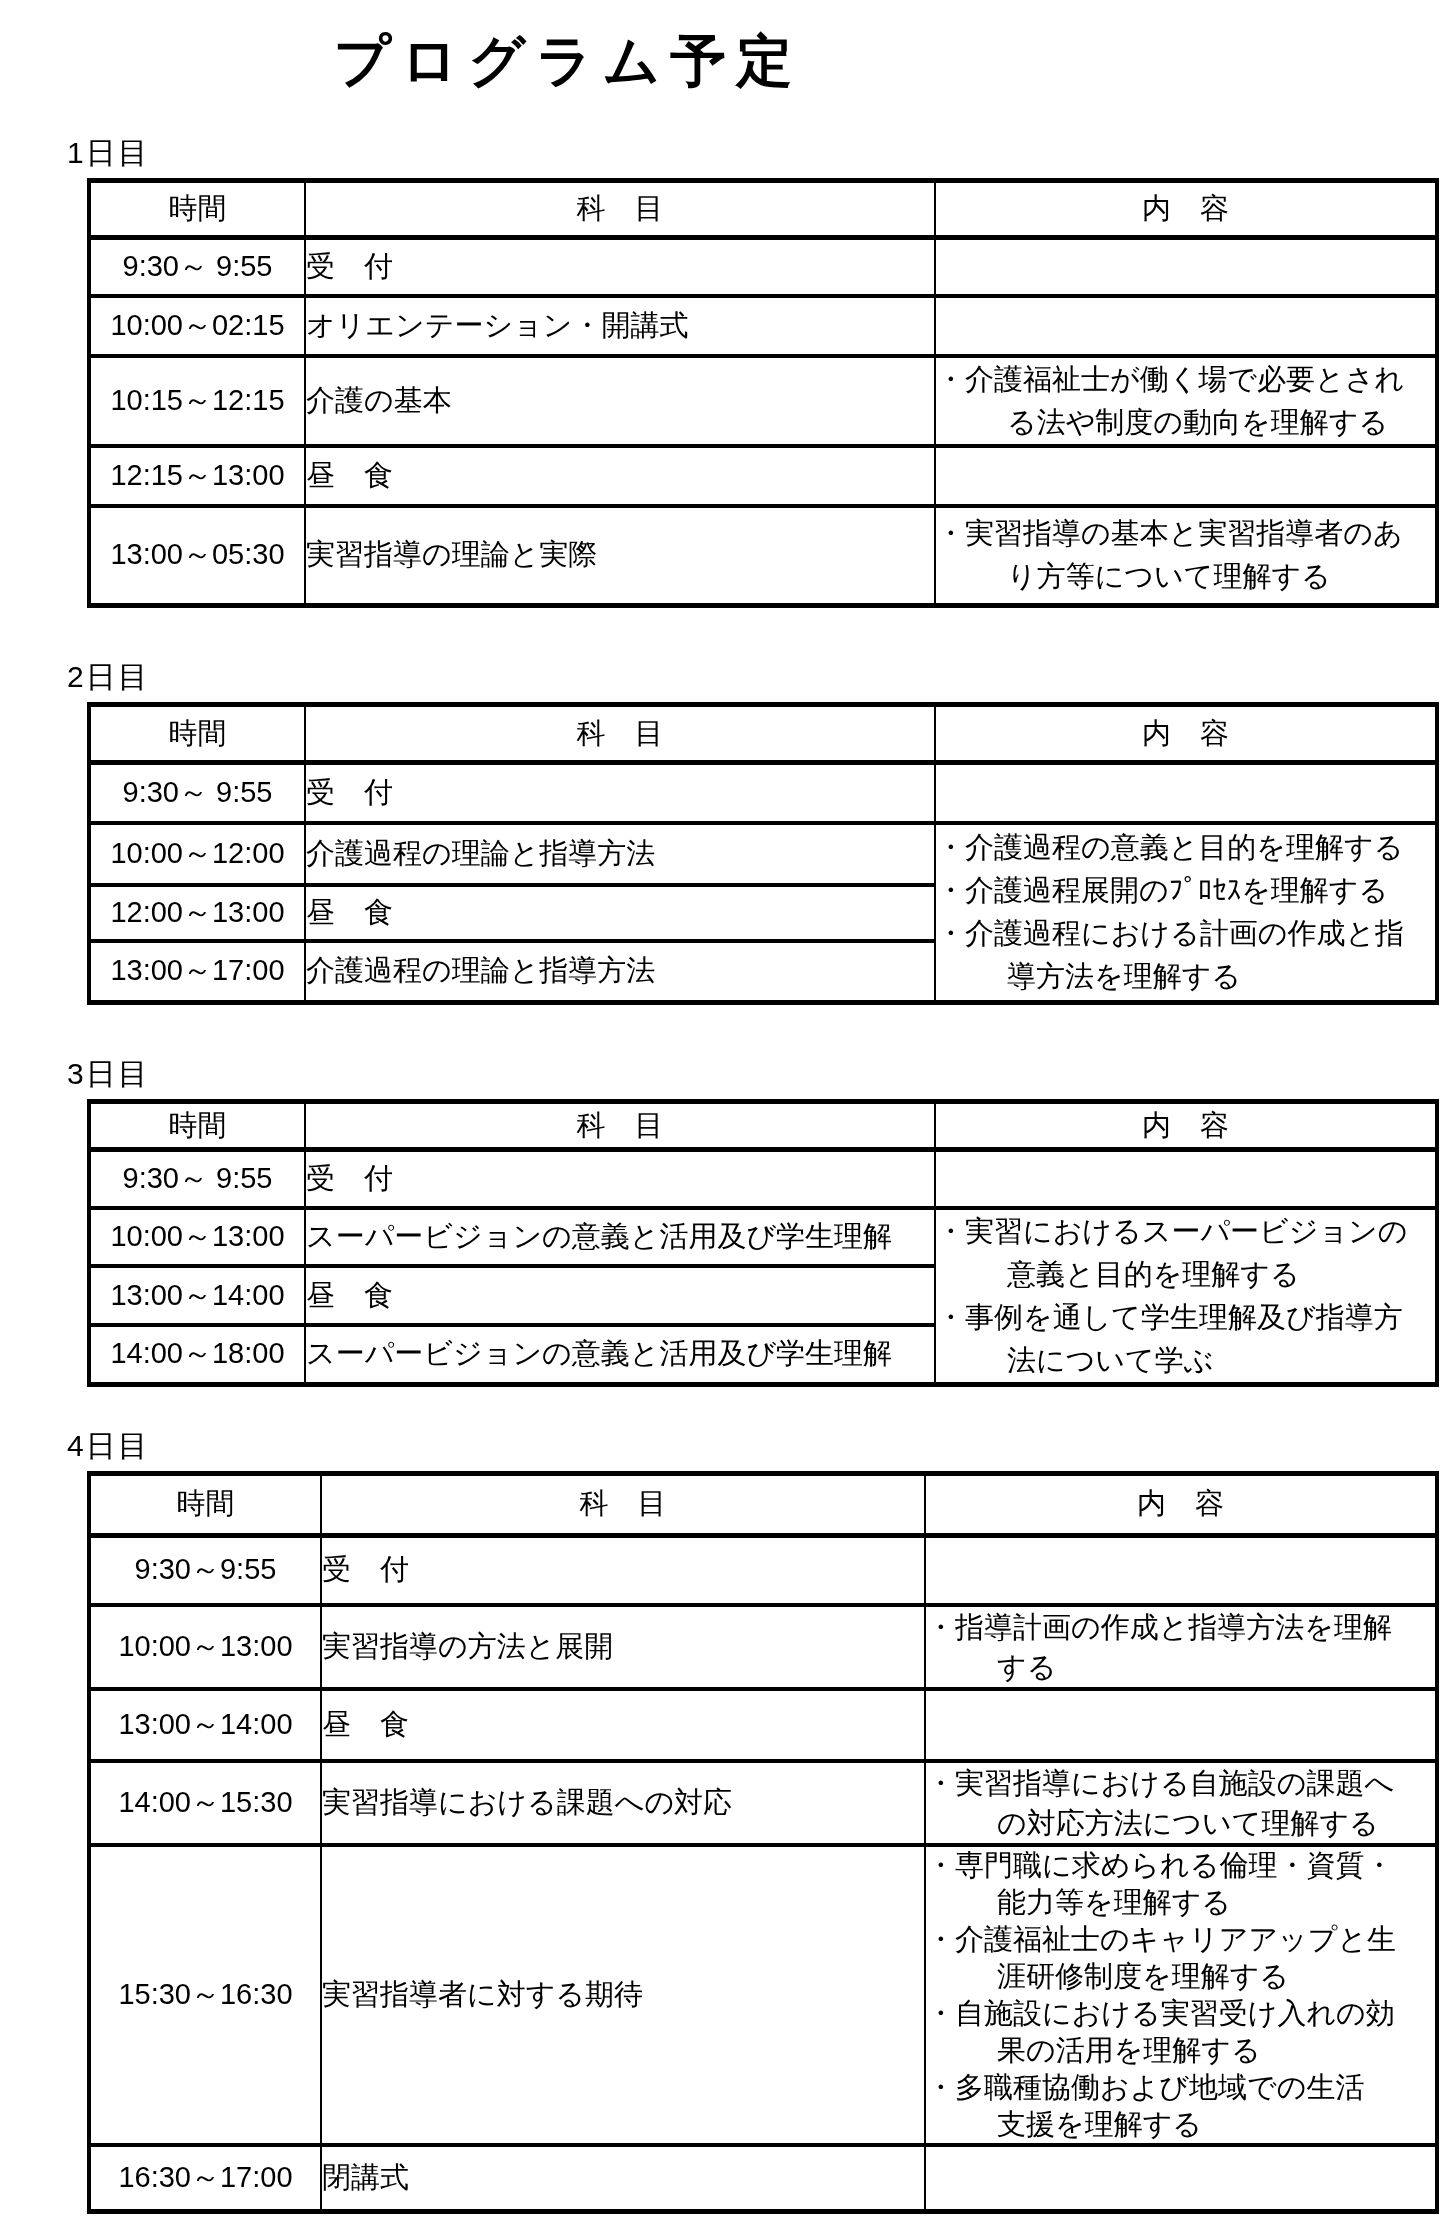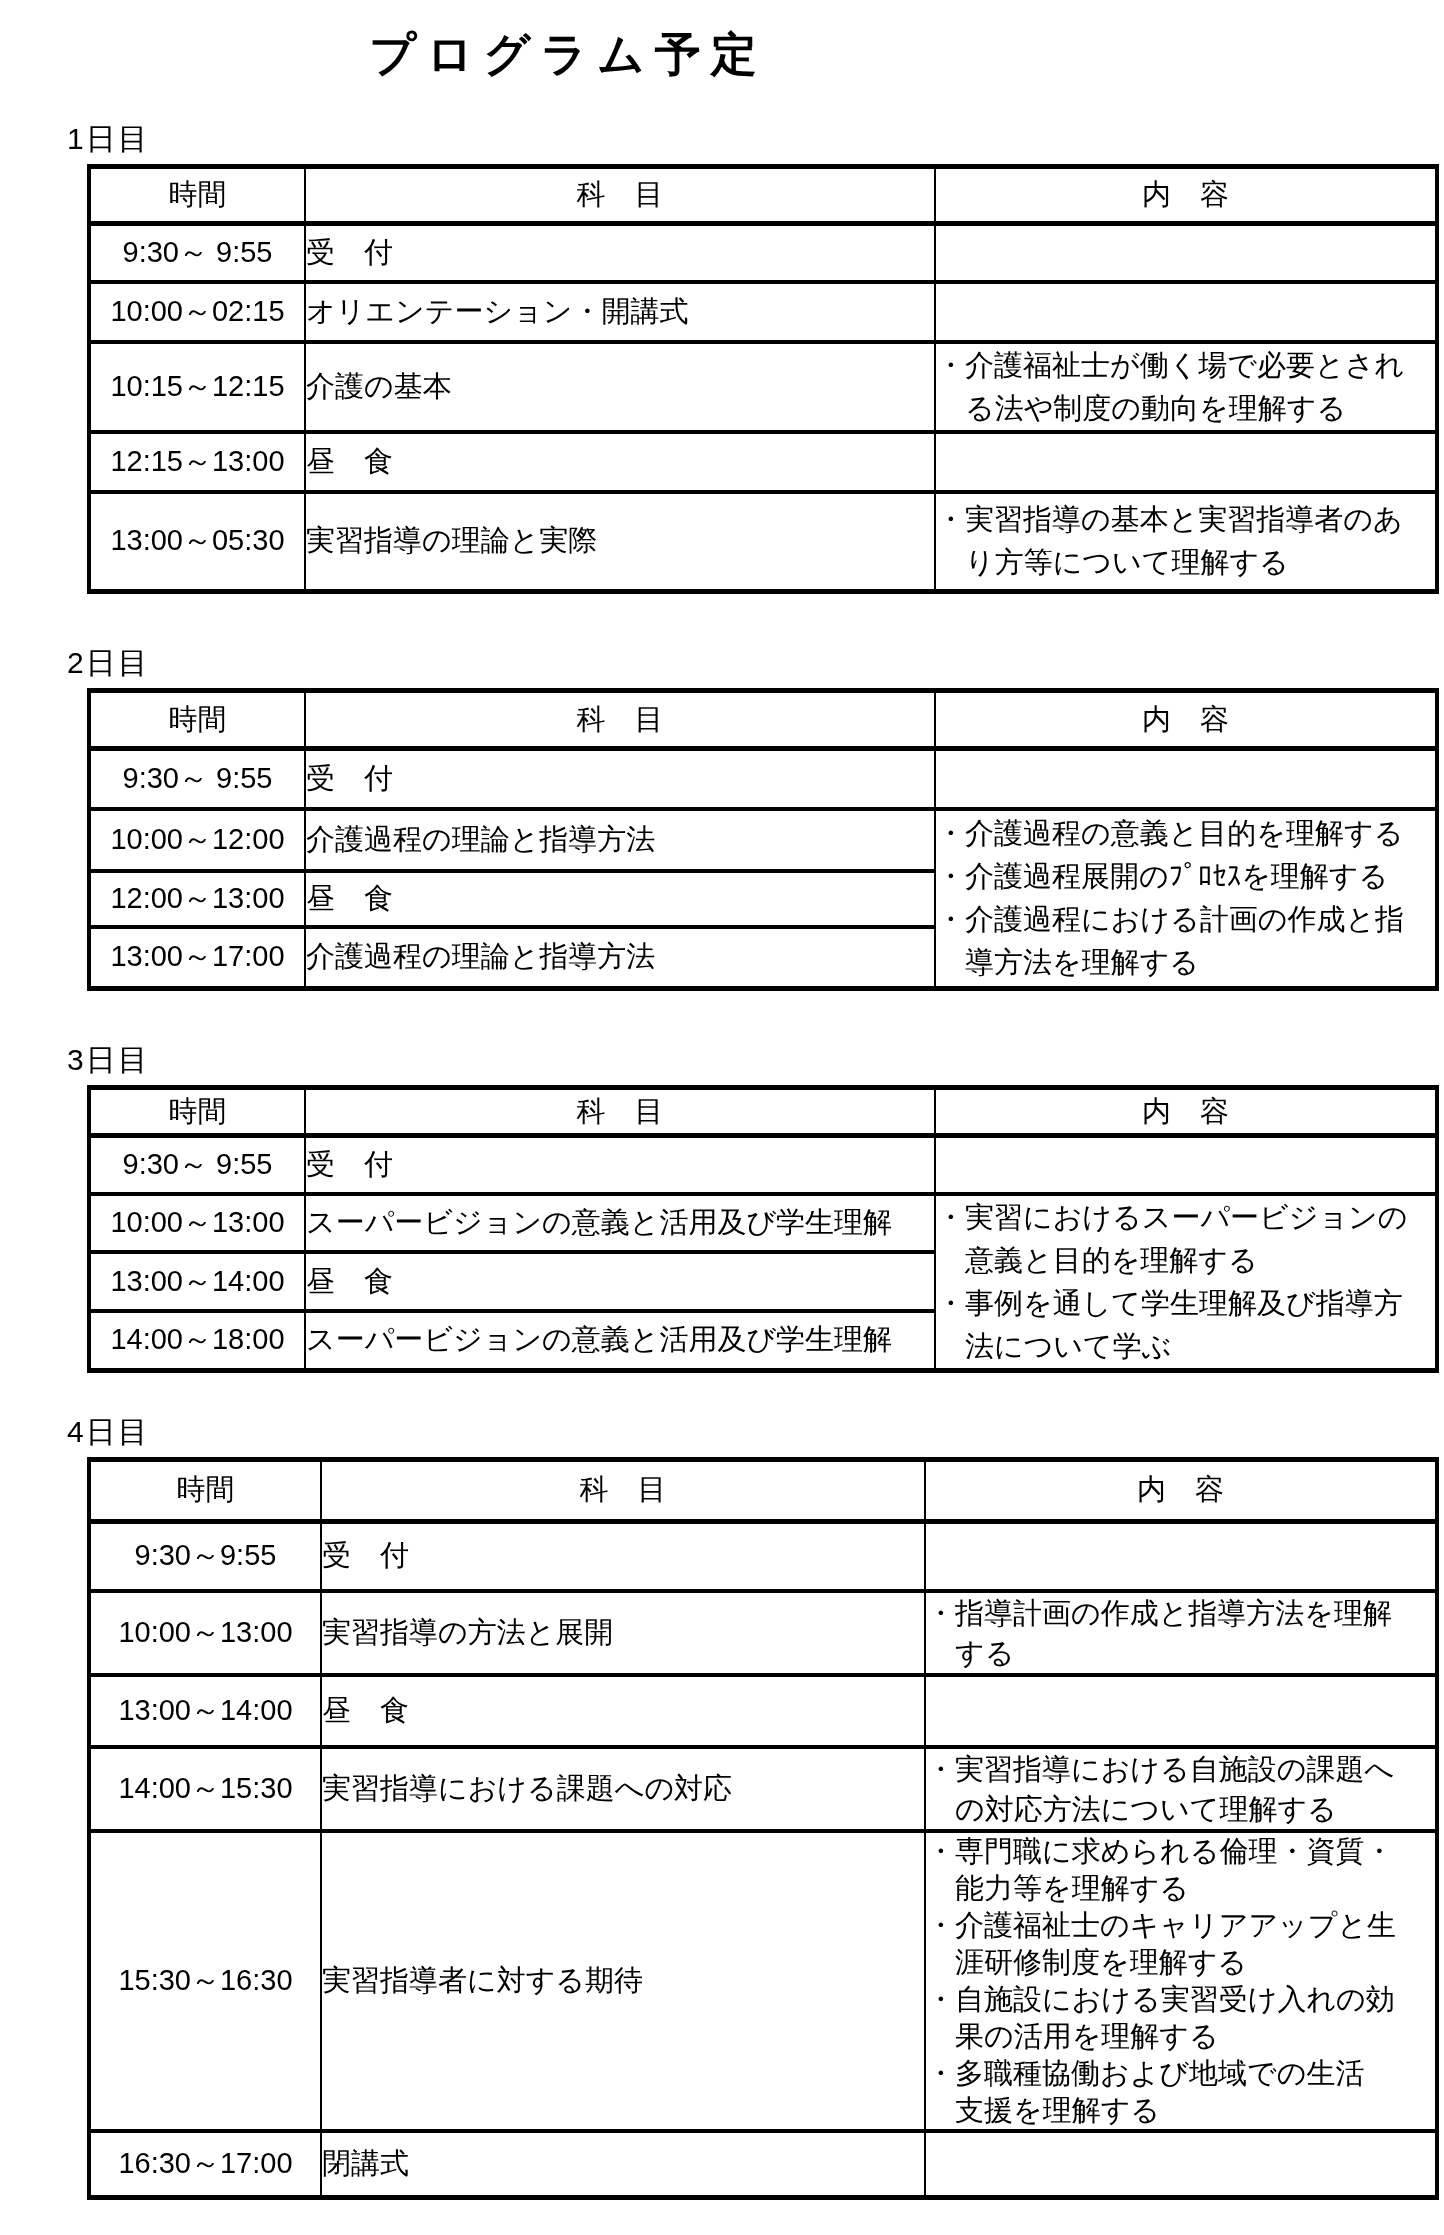--- a/index.html
+++ b/index.html
@@ -14,21 +14,21 @@
     height: 2235px;
     overflow: hidden;
     position: relative;
   }
   .title-wrap {
     width: 1040px;
     margin: 24px 0 0 48px;
     text-align: center;
   }
   .page-title {
-    font-size: 46px;
+    font-size: 56px;
     font-weight: bold;
     letter-spacing: 10px;
     white-space: nowrap;
     text-align: right;
   }
   .day-section { margin: 0; padding-left: 39px; }
   .day-section.s1 { margin-top: 36px; }
   .day-section.s2 { margin-top: 52px; }
   .day-section.s3 { margin-top: 52px; }
   .day-section.s4 { margin-top: 42px; }
@@ -65,21 +65,21 @@
     white-space: pre;
   }
   td.subject {
     padding-left: 20px;
     white-space: pre;
   }
   td.content {
     padding: 4px 4px 4px 10px;
   }
   td.content .line { line-height: 43px; white-space: pre; }
-  td.content .cont { padding-left: 29px; }
+  td.content .cont { padding-left: 29px; margin-left: 42px; }
   .s4 td.content .line { line-height: 40px; }
   .s4 td.content.tight .line { line-height: 37px; }
 </style>
 </head>
 <body>
 
 <div class="title-wrap">
   <span class="page-title">プログラム予定</span>
 </div>
 

